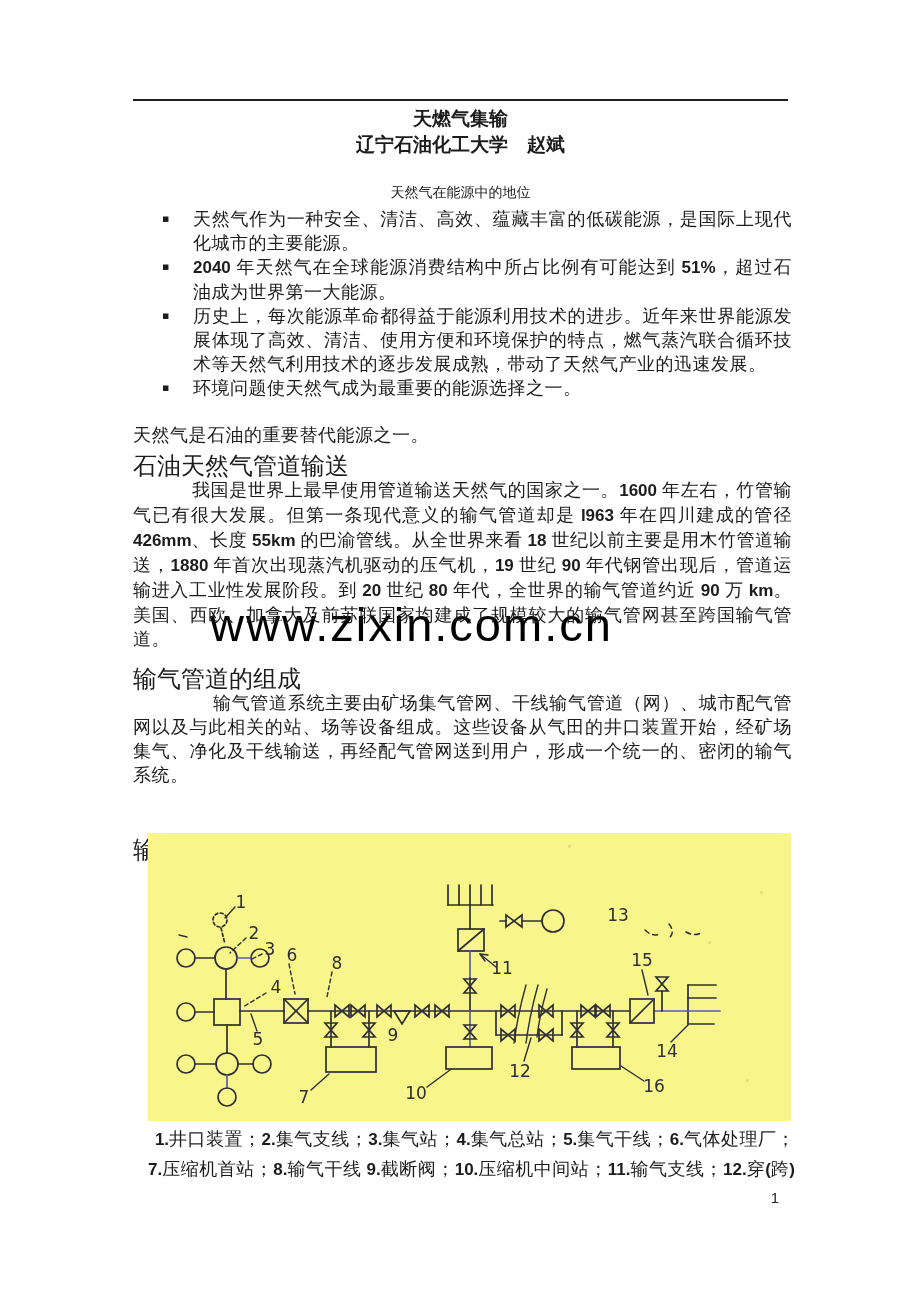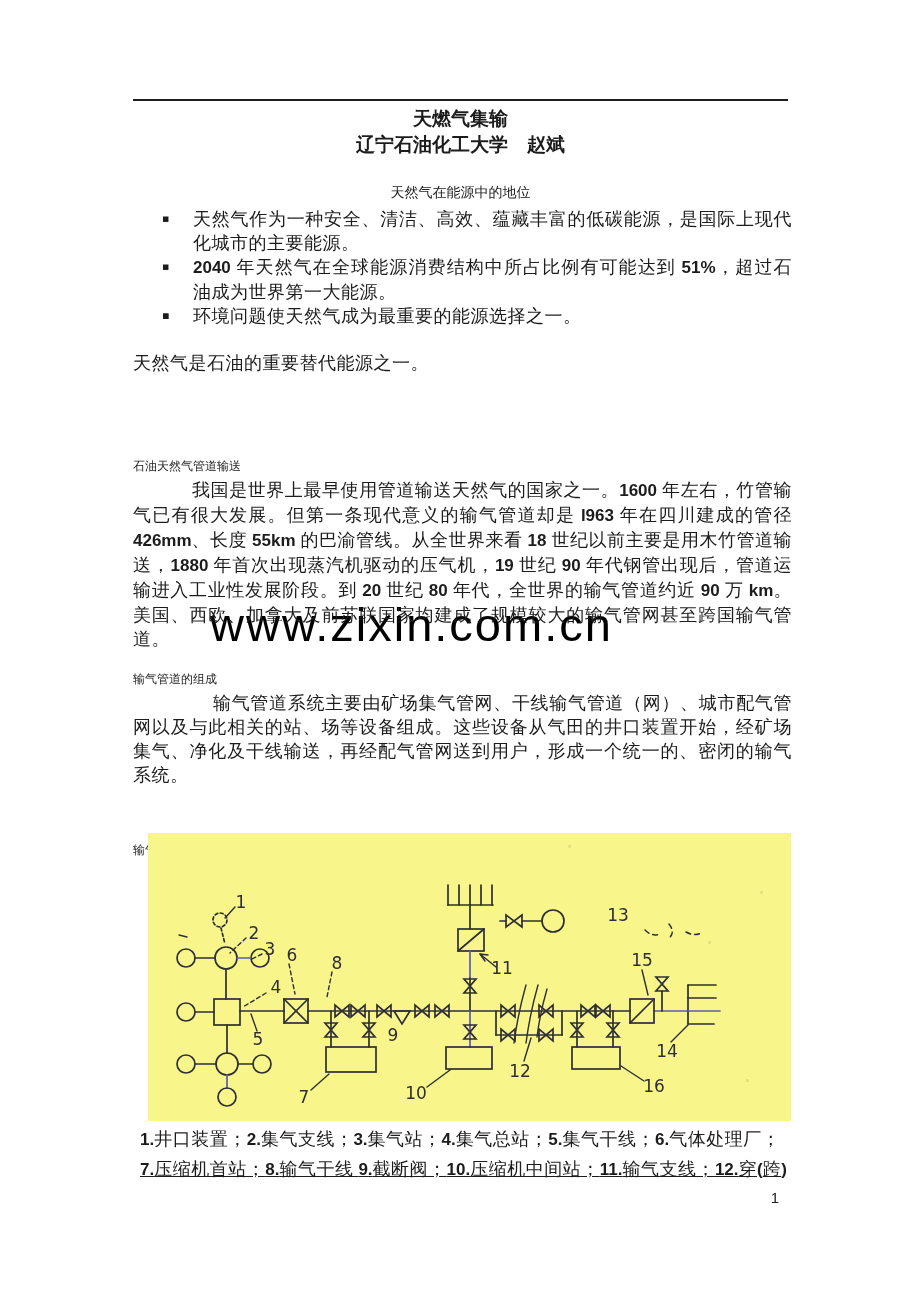--- a/index.html
+++ b/index.html
@@ -23,33 +23,33 @@
     font-family:"Liberation Sans","DejaVu Sans",sans-serif;font-weight:700;font-size:19px;line-height:26px;
   }
   .h-center{position:absolute;left:133px;top:181px;width:655px;text-align:center;font-size:14px;line-height:24px;}
   .bullets{position:absolute;left:133px;top:207px;width:659px;font-size:18px;line-height:24px;text-align:justify;letter-spacing:0.5px;}
   .bullet-row{position:relative;padding-left:60px;}
   .bullet-mark{
     position:absolute;left:29px;top:0;font-size:11px;line-height:24px;
     font-family:"DejaVu Sans",sans-serif;letter-spacing:0;
   }
   .closing-line{padding-left:0;margin-top:23px;}
-  .h-left{position:absolute;left:133px;font-size:12px;line-height:24px;}
+  .h-left{position:absolute;left:133px;font-size:24px;line-height:24px;}
   .h-pipeline{top:454px;}
   .h-comp{top:667px;}
   .h-diagram{top:813px;margin-top:25px;}
   .para{position:absolute;left:133px;width:659px;font-size:18px;line-height:24px;text-align:justify;letter-spacing:0.5px;}
   .p-pipeline{top:478px;text-indent:59px;}
   .p-comp{top:691px;text-indent:80px;}
   .num{font-family:"Liberation Sans","DejaVu Sans",sans-serif;font-weight:600;font-size:17px;letter-spacing:0;}
   .diagram-box{position:absolute;left:148px;top:833px;width:643px;height:288px;background:#f8f58a;}
   .diagram-box svg{display:block;}
-  .caption{position:absolute;left:140px;width:662px;font-size:18px;line-height:30px;letter-spacing:0.5px;}
+  .caption{position:absolute;left:133px;width:662px;font-size:18px;line-height:30px;letter-spacing:0.5px;text-align:right;}
   .caption-1{top:1124px;}
-  .caption-2{top:1154px;text-decoration:underline;}
+  .caption-2{top:1154px;}
   .pagenum{
     position:absolute;left:764px;top:1189px;width:22px;text-align:center;
     font-family:"Liberation Sans","DejaVu Sans",sans-serif;font-size:15px;color:#222;
   }
   svg text{
     font-family:"DejaVu Sans","Liberation Sans",sans-serif;font-size:17px;fill:#2e2e36;
   }
 </style>
 </head>
 <body>
@@ -69,20 +69,21 @@
     <div class="bullet-row">
       <span class="bullet-mark">▪</span>
       <span>天然气作为一种安全、清洁、高效、蕴藏丰富的低碳能源，是国际上现代化城市的主要能源。</span>
     </div>
     <div class="bullet-row">
       <span class="bullet-mark">▪</span>
       <span><span class="num">2040</span> 年天然气在全球能源消费结构中所占比例有可能达到 <span class="num">51%</span>，超过石油成为世界第一大能源。</span>
     </div>
     <div class="bullet-row">
       <span class="bullet-mark">▪</span>
+      <span>历史上，每次能源革命都得益于能源利用技术的进步。近年来世界能源发展体现了高效、清洁、使用方便和环境保护的特点，燃气蒸汽联合循环技术等天然气利用技术的逐步发展成熟，带动了天然气产业的迅速发展。</span>
     </div>
     <div class="bullet-row">
       <span class="bullet-mark">▪</span>
       <span>环境问题使天然气成为最重要的能源选择之一。</span>
     </div>
     <div class="closing-line">天然气是石油的重要替代能源之一。</div>
   </div>
 
   <div class="h-left h-pipeline">石油天然气管道输送</div>
   <div class="para p-pipeline">我国是世界上最早使用管道输送天然气的国家之一。<span class="num">1600</span> 年左右，竹管输气已有很大发展。但第一条现代意义的输气管道却是 <span class="num">l963</span> 年在四川建成的管径 <span class="num">426mm</span>、长度 <span class="num">55km</span> 的巴渝管线。从全世界来看 <span class="num">18</span> 世纪以前主要是用木竹管道输送，<span class="num">1880</span> 年首次出现蒸汽机驱动的压气机，<span class="num">19</span> 世纪 <span class="num">90</span> 年代钢管出现后，管道运输进入工业性发展阶段。到 <span class="num">20</span> 世纪 <span class="num">80</span> 年代，全世界的输气管道约近 <span class="num">90</span> 万 <span class="num">km</span>。美国、西欧、加拿大及前苏联国家均建成了规模较大的输气管网甚至跨国输气管道。</div>

